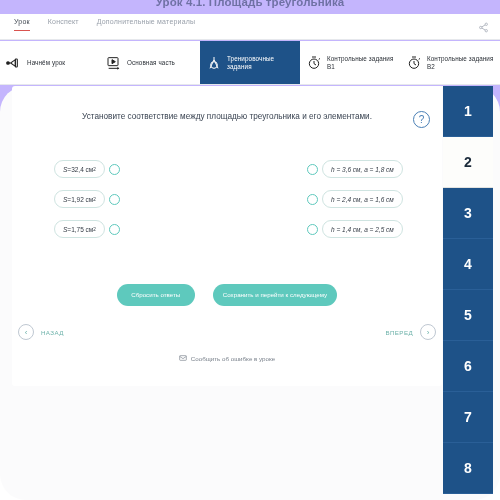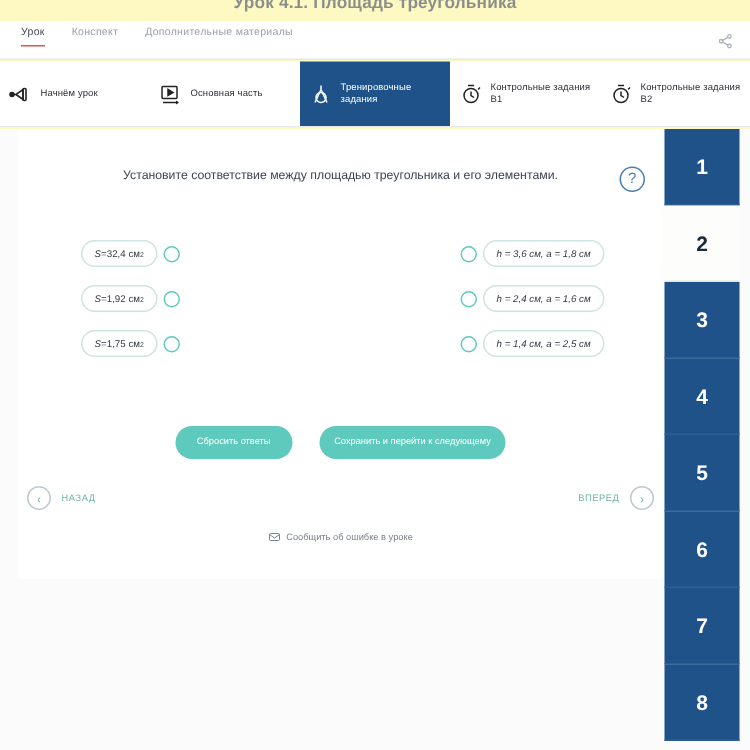--- a/index.html
+++ b/index.html
@@ -3,21 +3,21 @@
 <meta charset="utf-8">
 <style>
   * { box-sizing: border-box; margin: 0; padding: 0; }
   html, body {
     width: 500px; height: 500px;
     font-family: "Liberation Sans", sans-serif;
     background: #ffffff;
     overflow: hidden;
   }
 
-  #app { position: relative; width: 500px; height: 392px; background: #fef9c3; }
+  #app { position: relative; width: 500px; height: 392px; background: #c4b5fd; }
 
   
   .lesson-title {
     position: absolute; top: -4px; left: 0; width: 500px;
     text-align: center;
     font-size: 11.5px; font-weight: 700; color: #2b3a5c;
     letter-spacing: .1px;
     opacity: .55;
     height: 14px; overflow: hidden;
   }
@@ -57,20 +57,21 @@
   .secitem .ico svg { width: 16px; height: 16px; display: block; }
   .secitem .lbl {
     font-size: 6.3px; line-height: 8px; color: #2a2f36; letter-spacing: .1px;
   }
   .secitem.active .lbl { color: #ffffff; }
 
   
   .pagebody {
     position: absolute; top: 86px; left: 0; width: 500px; height: 414px;
     background: #fbfbfc;
+    border-radius: 26px;
   }
   .card {
     position: absolute; top: 0; left: 12px; width: 430px; height: 300px;
     background: #ffffff; border-radius: 3px;
   }
 
   .task-row {
     position: absolute; top: 24px; left: 0; width: 430px;
     display: flex; align-items: flex-start; justify-content: center;
   }

